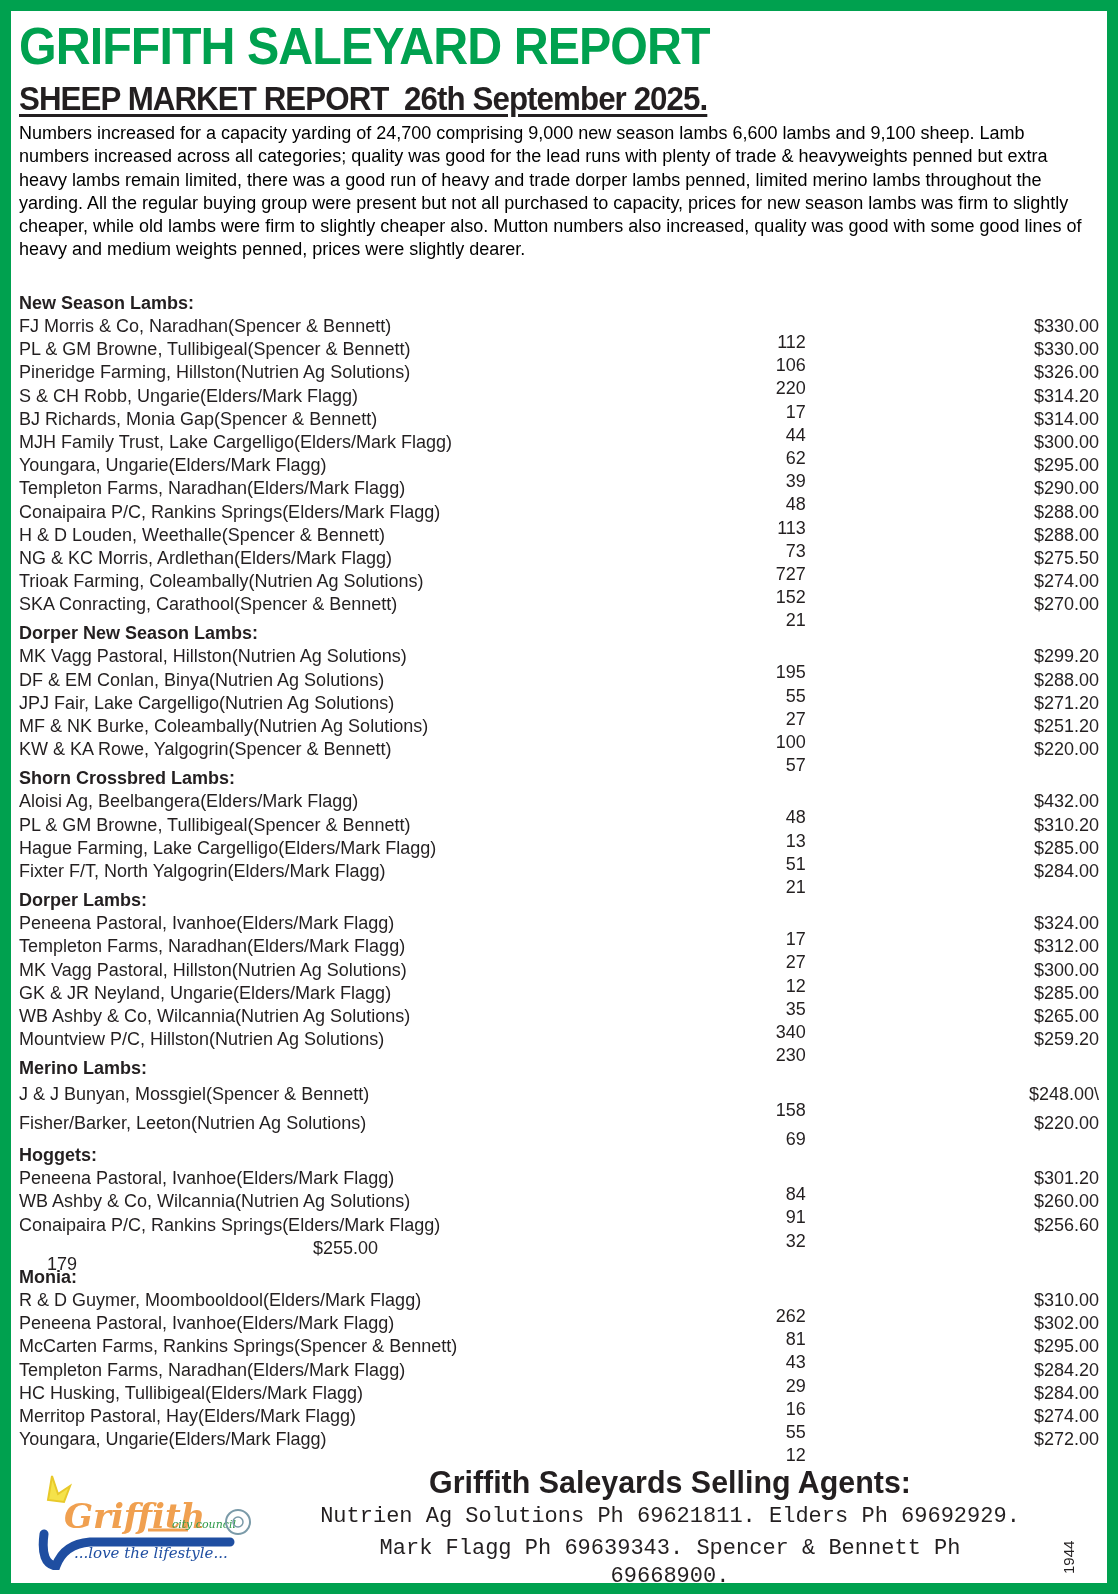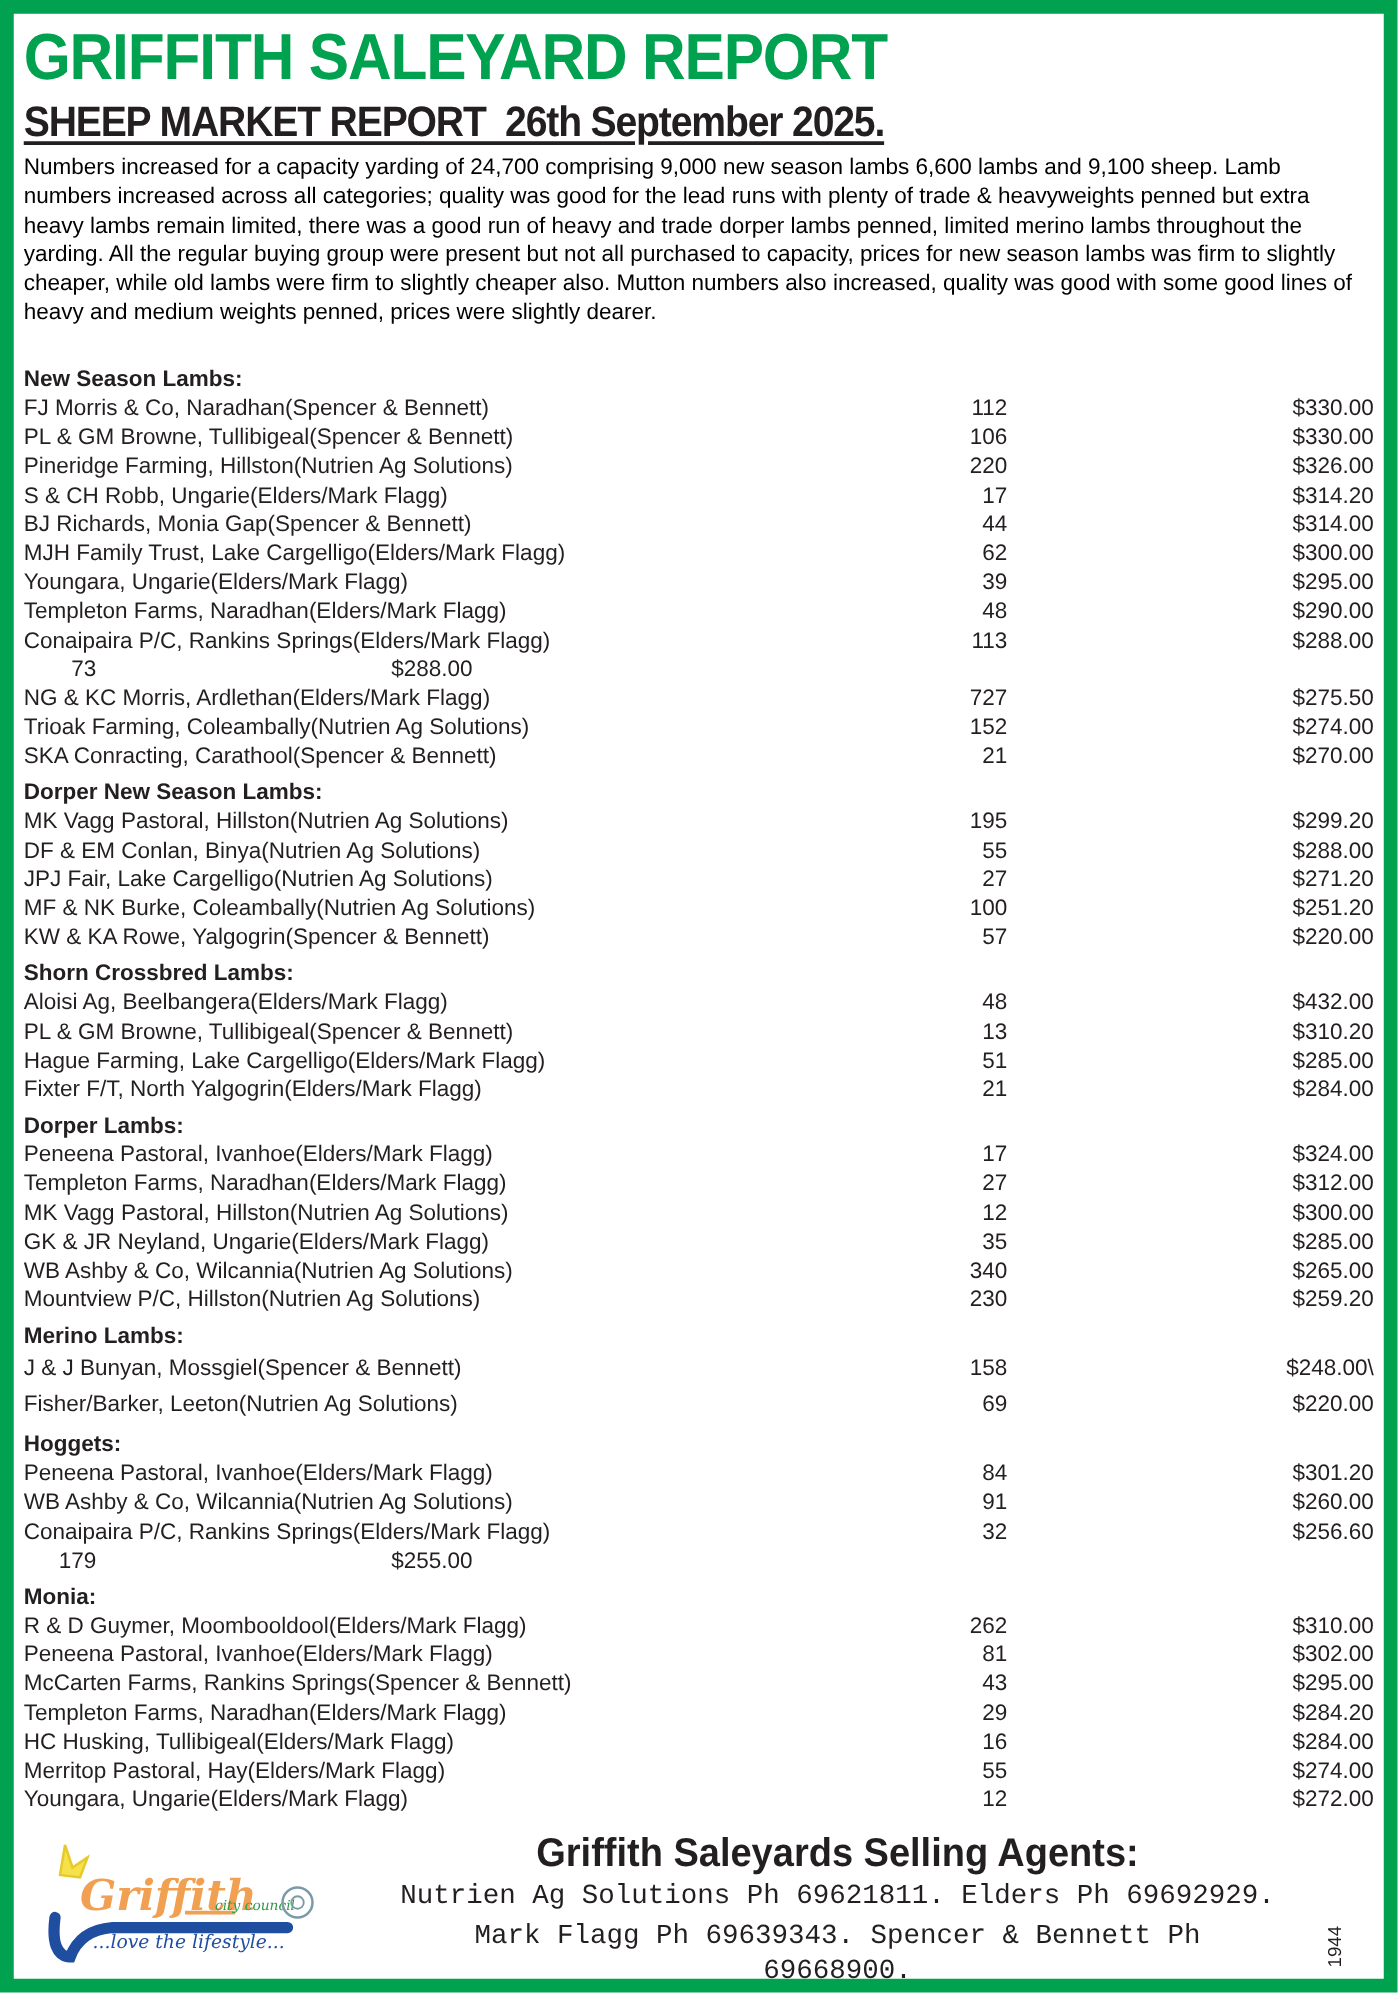--- a/index.html
+++ b/index.html
@@ -26,21 +26,21 @@
     .intro {
       position: absolute; left: 19px; top: 122px; width: 1080px;
       font-size: 18px; line-height: 23.3px; color: #000000;
     }
     .sections { position: absolute; left: 19px; top: 292px; width: 1080px; }
     .section-heading {
       font-weight: bold; font-size: 18px; line-height: 23px; height: 23px;
     }
     .row { display: flex; font-size: 18px; line-height: 23.2px; height: 23.2px; gap: 21px; }
     .row .name { width: 730px; white-space: nowrap; }
-    .row .head { width: 58px; text-align: right; }
+    .row .head { width: 58px; text-align: right; margin-top: 16px; }
     .row .price { width: 280px; text-align: right; }
     .section { margin-bottom: 6px; }
     .row.tall { height: 29px; line-height: 29px; }
     .footer-logo { position: absolute; left: 30px; top: 1472px; width: 230px; height: 98px; }
     .agents-title {
       position: absolute; left: 340px; top: 1462px; width: 660px; text-align: center;
       font-weight: bold; font-size: 32px; line-height: 40px;
       transform: scaleX(0.95);
     }
     .agents-line {
@@ -106,20 +106,21 @@
         <span class="name">Templeton Farms, Naradhan(Elders/Mark Flagg)</span>
         <span class="head">48</span>
         <span class="price">$290.00</span>
       </div>
       <div class="row">
         <span class="name">Conaipaira P/C, Rankins Springs(Elders/Mark Flagg)</span>
         <span class="head">113</span>
         <span class="price">$288.00</span>
       </div>
       <div class="row">
+        <span class="name">H &amp; D Louden, Weethalle(Spencer &amp; Bennett)</span>
         <span class="head">73</span>
         <span class="price">$288.00</span>
       </div>
       <div class="row">
         <span class="name">NG &amp; KC Morris, Ardlethan(Elders/Mark Flagg)</span>
         <span class="head">727</span>
         <span class="price">$275.50</span>
       </div>
       <div class="row">
         <span class="name">Trioak Farming, Coleambally(Nutrien Ag Solutions)</span>

